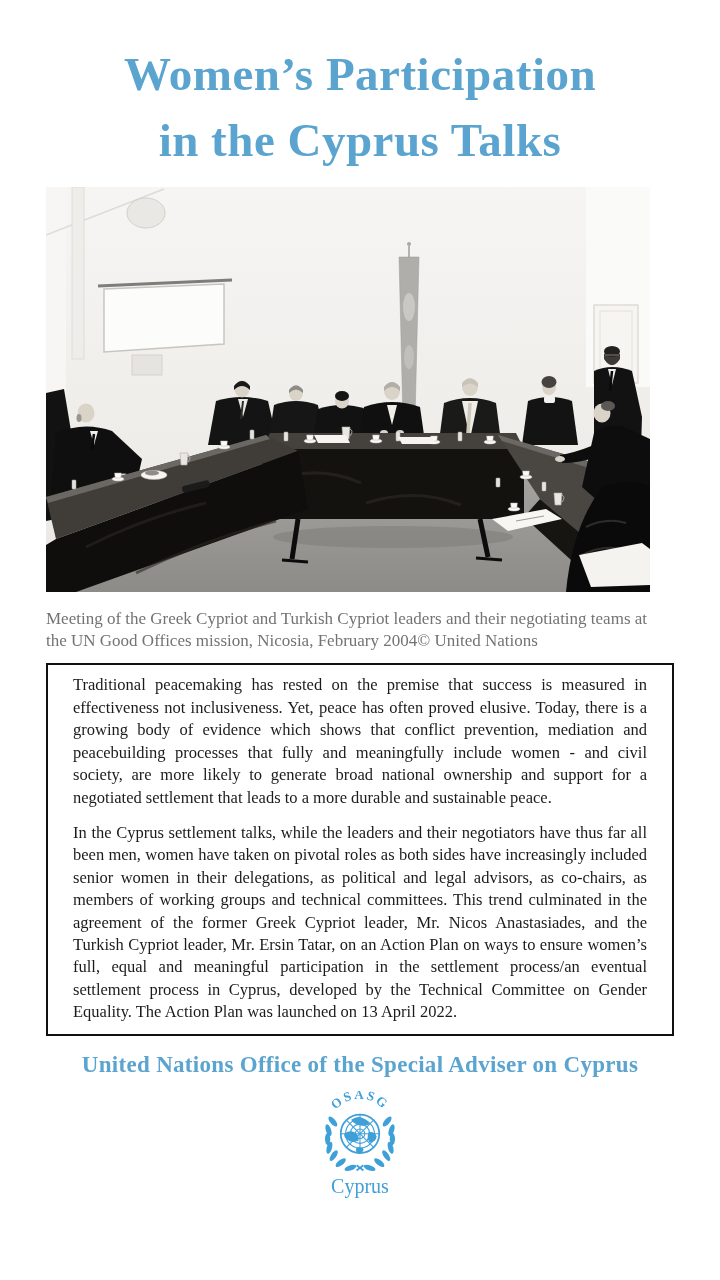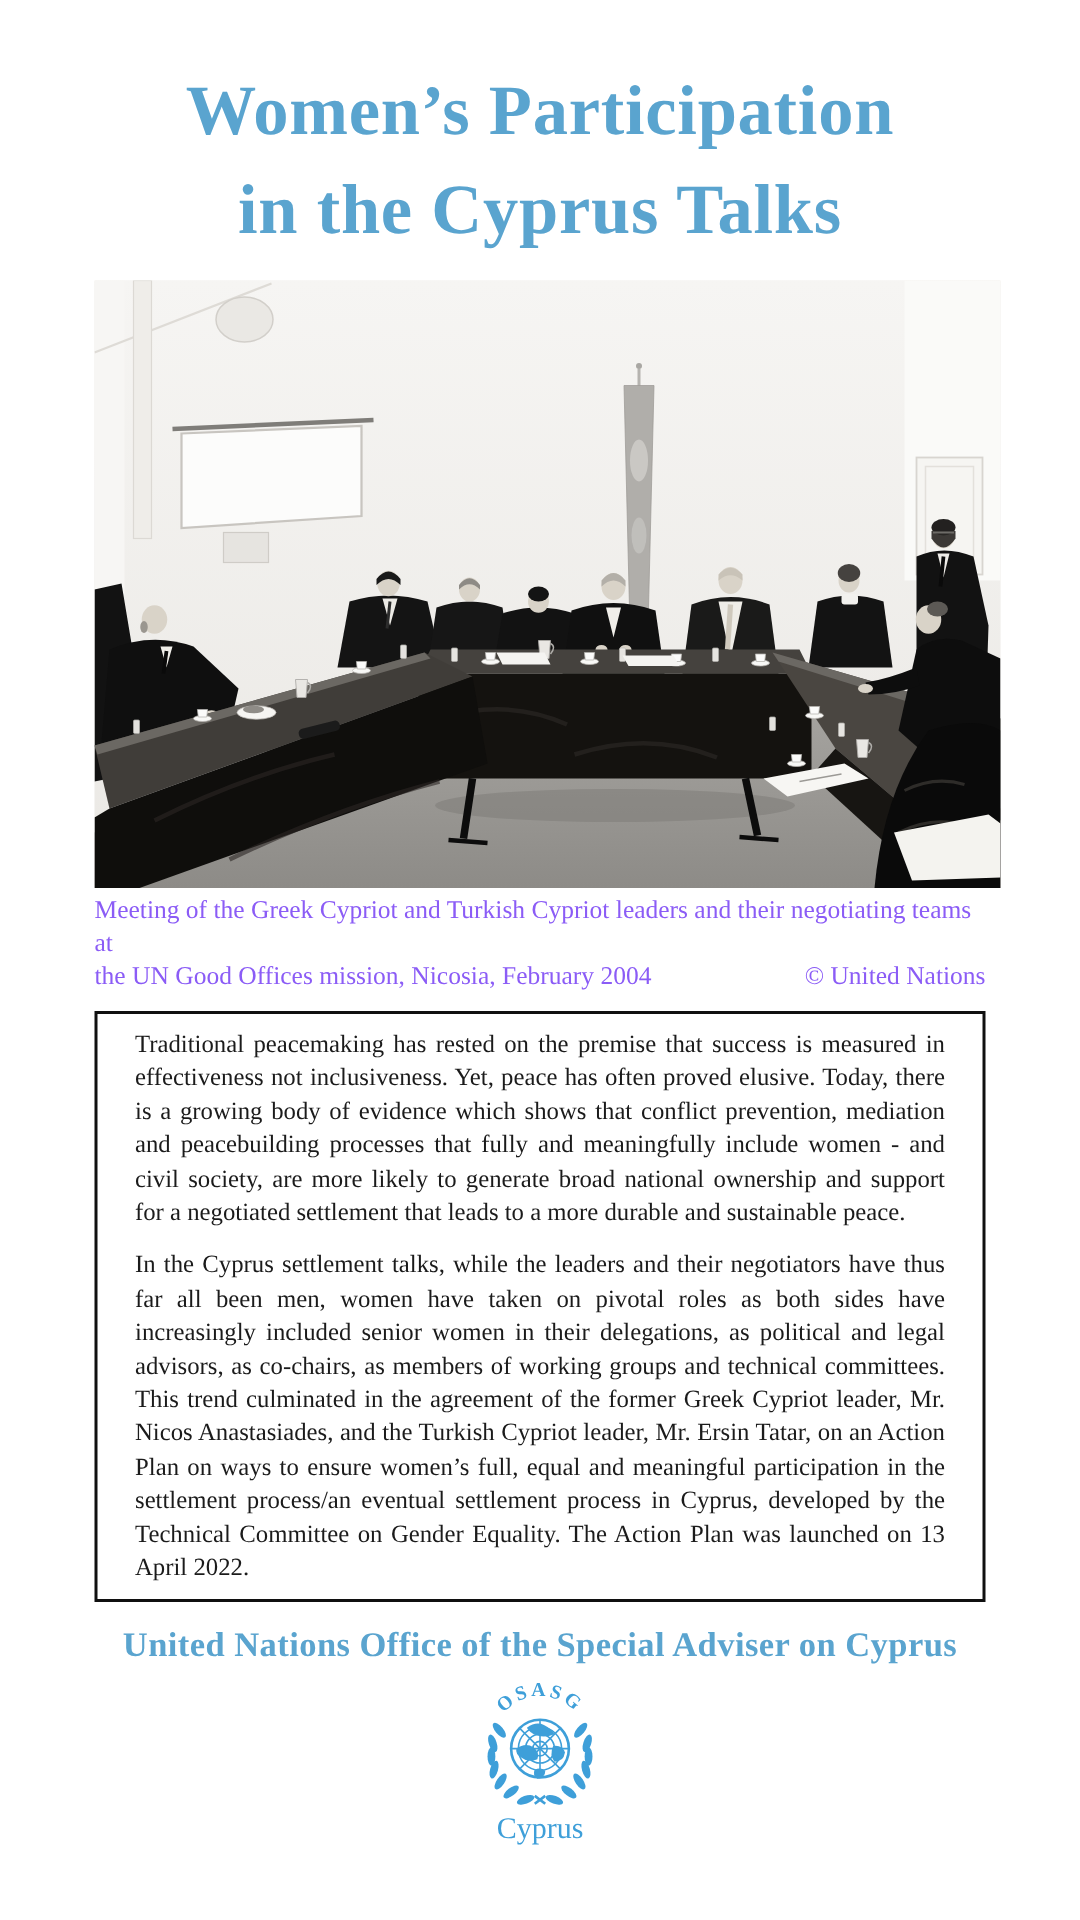--- a/index.html
+++ b/index.html
@@ -1,29 +1,29 @@
 <!DOCTYPE html>
 <html style="--accent: #5AA4CF; --logo: #3E9FD9; --ink: #1b1b1b;"><head>
 <meta charset="utf-8">
 <style>
   :root{ --accent:#5AA4CF; --logo:#3E9FD9; --ink:#1b1b1b; }
   html,body{margin:0;padding:0;}
   body{
     width:720px;height:1280px;overflow:hidden;background:#ffffff;
     font-family:"Liberation Serif","DejaVu Serif",serif;color:var(--ink);
   }
-  .page{box-sizing:border-box;width:720px;height:1280px;padding:42px 63px 0;}
+  .page{box-sizing:border-box;width:720px;height:1280px;padding:42px 46px 0;}
   .title{margin:0;text-align:center;color:var(--accent);
     font-size:47px;font-weight:700;line-height:1.40;letter-spacing:.5px;}
   .tl{display:block;}
   figure{margin:13px 0 0;}
   .photo{width:604px;height:405px;background:#f1f0ee;}
   .photo svg{display:block;}
-  figcaption{margin-top:4px;font-size:17px;line-height:1.32;color:#8b5cf6;}
-  .cap-row{display:flex;justify-content:space-between;}
+  figcaption{margin-top:16px;font-size:17px;line-height:1.32;color:#737373;}
+  .cap-row{display:flex;justify-content:flex-start;}
   .intro-box{margin-top:11px;border:2px solid #101010;padding:9px 13px 10px;background:#fff;}
   .intro-box p{margin:0 12px 13px;font-size:16.5px;line-height:22.4px;text-align:justify;}
   .intro-box p:last-child{margin-bottom:0;}
   .org{margin:16px 0 0;text-align:center;color:var(--accent);font-size:23px;font-weight:700;letter-spacing:.3px;}
   .logo-block{margin-top:5px;text-align:center;}
   .emblem{width:84px;height:91px;}
   .arc-txt{font-family:"Liberation Serif",serif;font-size:15px;font-weight:700;letter-spacing:2.5px;fill:var(--logo);}
   .lg{fill:var(--logo);}
   .lgs{stroke:var(--logo);fill:none;}
   .logo-caption{margin-top:-3px;color:var(--logo);font-size:20px;line-height:1.1;}

